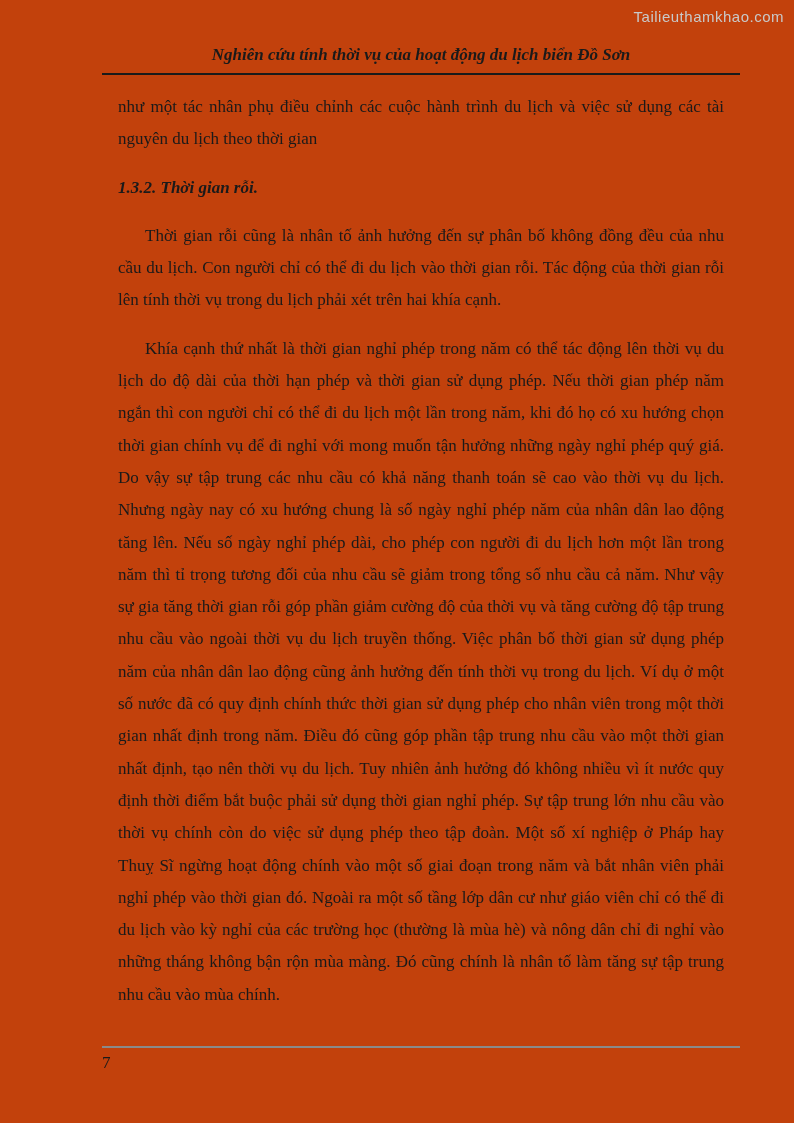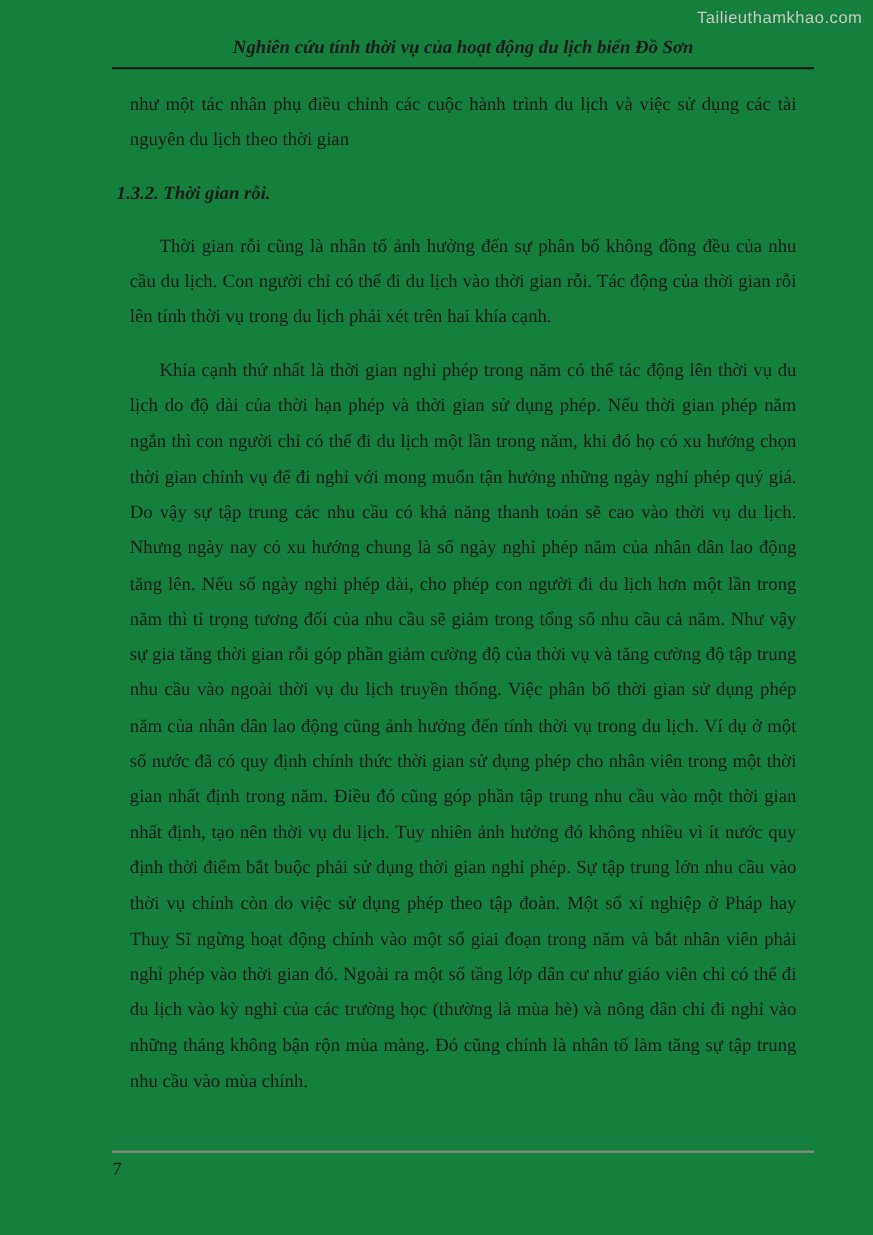--- a/index.html
+++ b/index.html
@@ -1,61 +1,61 @@
 <!DOCTYPE html>
 <html lang="vi"><head>
 <meta charset="utf-8">
 <style>
   html, body { margin: 0; padding: 0; background: #888; }
   .page {
     position: relative;
     width: 794px;
     height: 1123px;
     margin: 0 auto;
-    background: #15803d;
+    background: #c2410c;
     font-family: "Liberation Serif", "DejaVu Serif", serif;
     color: #1a1a1a;
     overflow: hidden;
   }
   .watermark {
     position: absolute;
     top: 8px;
     right: 10px;
     font-family: "Liberation Sans", "DejaVu Sans", sans-serif;
     font-size: 15px;
     color: #c9c9c9;
     letter-spacing: 0.5px;
     user-select: none;
   }
   .content {
     position: absolute;
     left: 102px;
     right: 54px;
-    top: 32px;
+    top: 44px;
   }
   .doc-header-title {
     margin: 0;
     text-align: center;
     font-size: 17px;
     font-weight: bold;
     font-style: italic;
     line-height: 22px;
     padding-bottom: 7px;
     border-bottom: 2px solid #1a1a1a;
   }
   .doc-body {
     margin-top: 13px;
     font-size: 17px;
     line-height: 32.3px;
     text-align: justify;
   }
   .doc-body p { margin: 16px; }
   .para-indent { text-indent: 27px; }
   .section-heading {
-    margin: 4px;
+    margin: 16px;
     font-size: 17px;
     font-weight: bold;
     font-style: italic;
     line-height: 32.3px;
     text-align: left;
   }
   .doc-footer {
     position: absolute;
     left: 102px;
     right: 54px;

